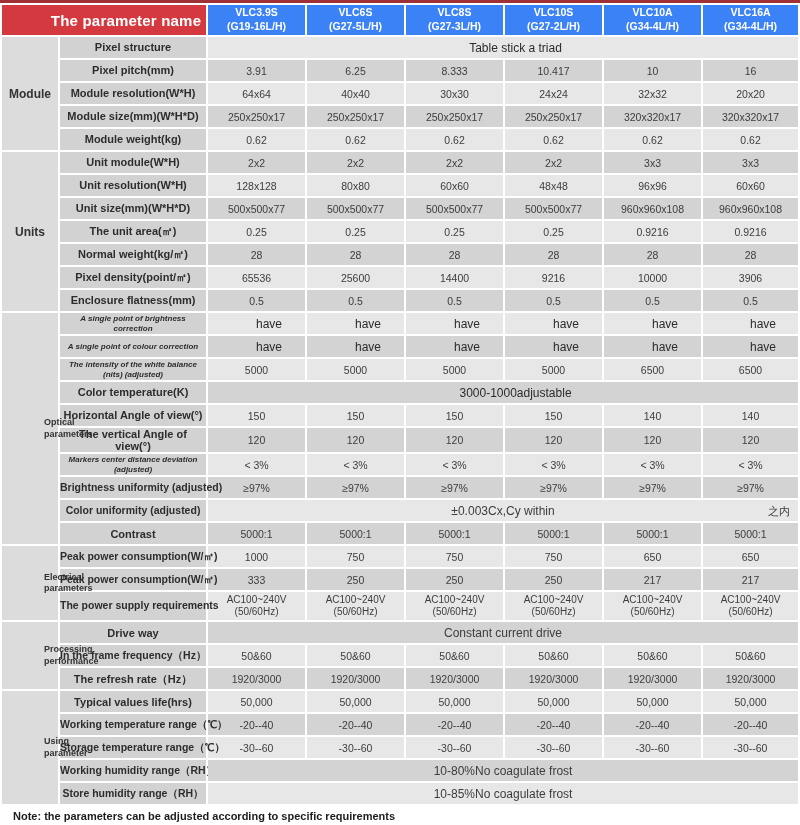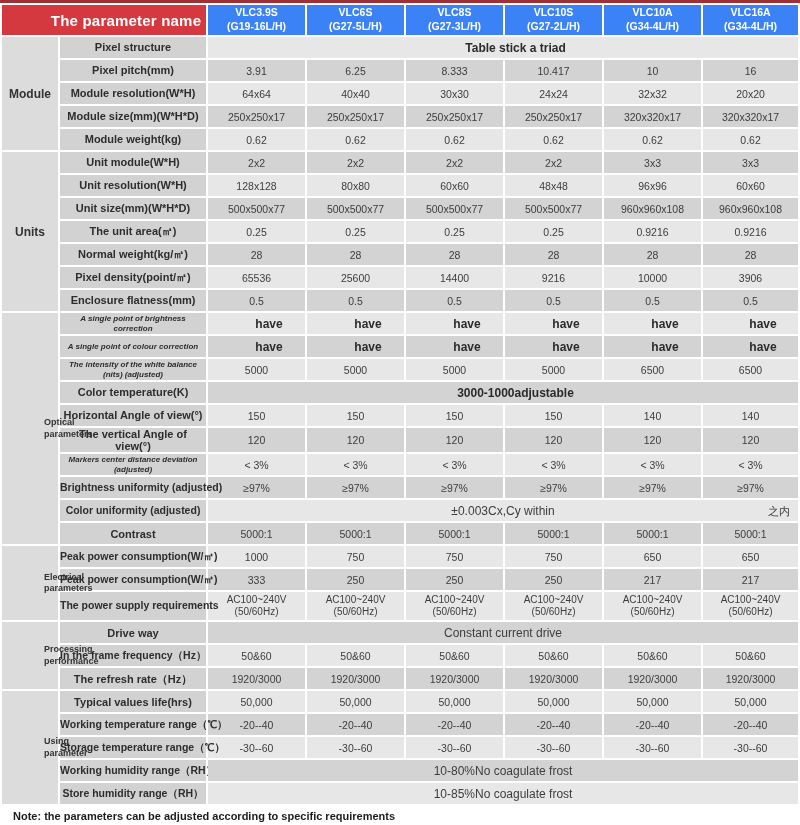--- a/index.html
+++ b/index.html
@@ -12,21 +12,21 @@
   td.group{background:#dcdcdc;text-align:center;color:#333;}
   td.group .g-big{font-size:12px;font-weight:bold;}
   td.group .g-small{font-size:9px;font-weight:bold;line-height:1.25;padding-left:42px;}
   td.label{background:#d2d2d2;font-weight:bold;font-size:11px;text-align:center;color:#2d2d2d;height:20px;line-height:1.1;}
   td.label.small{font-size:8px;line-height:1.2;font-style:italic;}
   td.label.nowrap{white-space:nowrap;font-size:10.5px;}
   td.val{text-align:center;font-size:10.5px;color:#3d3d3d;height:21px;}
   td.vl{background:#e7e7e7;}
   td.vd{background:#d3d3d3;}
   td.span-val{font-size:12px;position:relative;}
-  td.boldv{font-weight:bold;font-size:12px;color:#2b2b2b;padding-left:25px;}
+  td.boldv{font-weight:normal;font-size:12px;color:#2b2b2b;padding-left:25px;}
   td.two-line{font-size:10px;line-height:1.2;}
   tr.tall td{height:28px;}
   .right-note{position:absolute;right:8px;top:50%;transform:translateY(-50%);font-size:11px;color:#3d3d3d;}
   .note{margin:4px 0 0 13px;font-size:11px;font-weight:bold;color:#1c1c1c;}
 </style>
 </head>
 <body>
 
 <div class="topline"></div>
 

